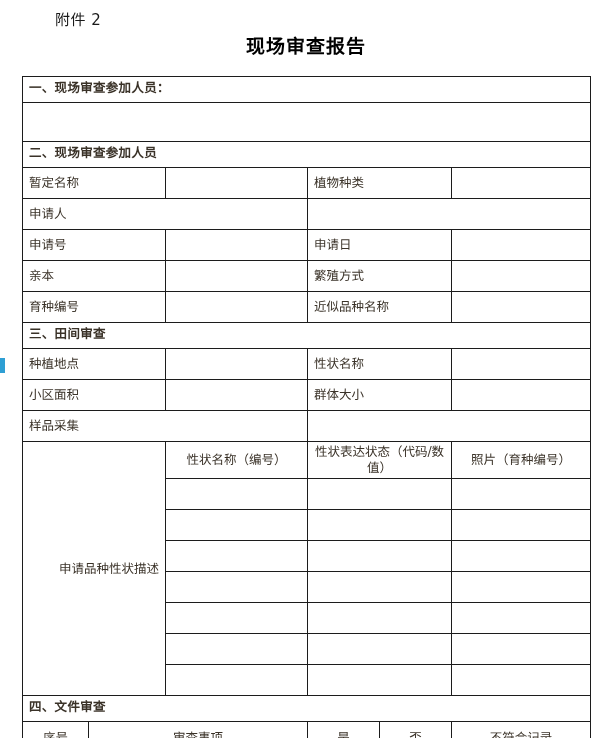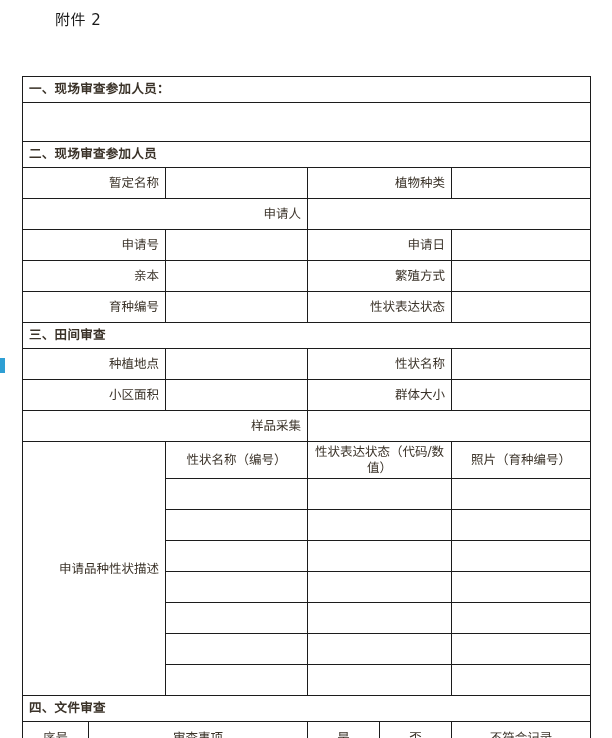--- a/index.html
+++ b/index.html
@@ -79,21 +79,21 @@
     font-size: 12.5px;
     line-height: 1.25;
     vertical-align: middle;
     color: #3a3228;
     background: #ffffff;
     word-break: break-all;
   }
 
   
   td.section-head {
-    font-family: Liberation Sans, sans-serif;
+    font-family: Liberation Mono, monospace;
     font-weight: bold;
     font-size: 12.5px;
     color: #111111;
     letter-spacing: 0.3px;
     height: 25px;
     border-top-width: 2px;
     border-bottom-width: 2px;
   }
 
   td.label-cell {
@@ -126,31 +126,32 @@
     vertical-align: middle;
     color: #3a3228;
   }
 
   td.doc-head {
     text-align: center;
     height: 31px;
     color: #3a3228;
   }
 
-  .nowrap { white-space: nowrap; text-align: right; }
+  .nowrap { white-space: nowrap; }
 </style>
 </head>
 <body>
 
 <div class="page">
 
   <div class="edge-marker"></div>
 
   <div class="attachment-label">附件 2</div>
 
+  <div class="doc-title">现场审查报告</div>
 
   <div class="form-wrap">
     <table class="form">
       <colgroup>
         <col style="width:66px">
         <col style="width:77px">
         <col style="width:22px">
         <col style="width:120px">
         <col style="width:72px">
         <col style="width:72px">
@@ -191,21 +192,21 @@
         <tr>
           <td class="label-cell nowrap" colspan="2">亲本</td>
           <td class="blank-cell" colspan="2"></td>
           <td class="label-cell nowrap" colspan="2">繁殖方式</td>
           <td class="blank-cell"></td>
         </tr>
 
         <tr>
           <td class="label-cell nowrap" colspan="2">育种编号</td>
           <td class="blank-cell" colspan="2"></td>
-          <td class="label-cell nowrap" colspan="2">性状表达状态</td>
+          <td class="label-cell nowrap" colspan="2">近似品种名称</td>
           <td class="blank-cell"></td>
         </tr>
 
         <tr>
           <td class="section-head" colspan="7">三、田间审查</td>
         </tr>
 
         <tr>
           <td class="label-cell nowrap" colspan="2">种植地点</td>
           <td class="blank-cell" colspan="2"></td>

